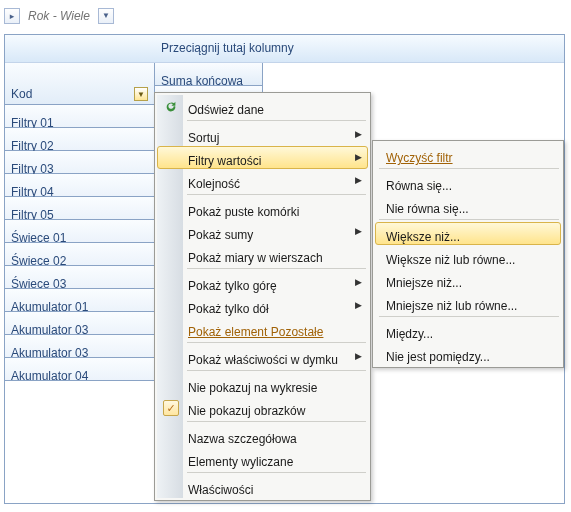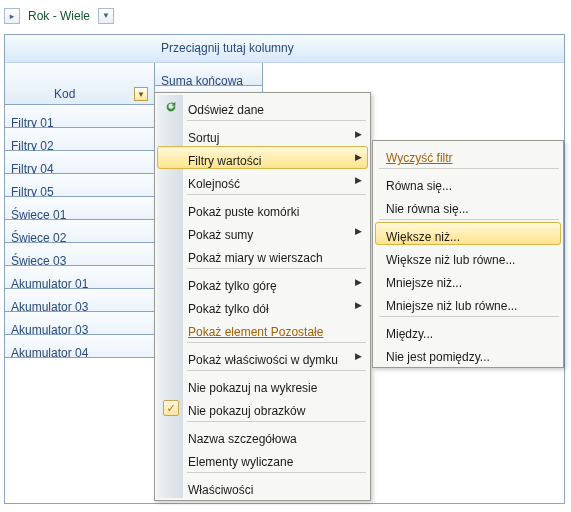--- a/index.html
+++ b/index.html
@@ -23,21 +23,21 @@
   }
   .chev-box {
     width: 16px; height: 16px;
     border: 1px solid #a8b9d5;
     background: linear-gradient(#fefefe,#eaf0f8);
     display: flex; align-items: center; justify-content: center;
     font-size: 9px; line-height: 1;
     color: #4a618a;
   }
   .chev-box.drop { font-size: 8px; }
-  .field-label { color: #14532d; }
+  .field-label { color: #737373; font-style: italic; }
   .panel {
     border: 1px solid #8aa3c5;
     display: flex;
     flex-direction: column;
     width: 561px;
     height: calc(100% - 34px);
     background: #fff;
   }
   .drag-area {
     height: 28px;
@@ -61,21 +61,21 @@
     border-right: 1px solid #8aa3c5;
     border-bottom: 1px solid #8aa3c5;
     padding: 11px 6px;
     background: linear-gradient(#f9fcff,#e2edf8);
     color: #2a4a7a;
     position: relative;
     white-space: nowrap;
   }
   .hcell.first { border-right: 1px solid #8aa3c5; }
   .kod-cell {
-    display: flex; align-items: flex-end; justify-content: space-between; margin-left: 43px;
+    display: flex; align-items: flex-end; justify-content: space-between;
   }
   .drop-btn {
     width: 14px; height: 14px;
     border: 1px solid #b6a14a;
     background: linear-gradient(#fff,#ffe696);
     display: flex; align-items: center; justify-content: center;
     font-size: 8px; color: #6b5a12;
   }
   .rcell { background: linear-gradient(#fafdff,#ecf3fb); }
   
@@ -150,20 +150,21 @@
     <div class="col-left">
       <div class="hcell first" style="height:42px;">
         <div class="kod-cell" style="position:absolute;left:6px;right:6px;bottom:3px;">
           <span>Kod</span>
           <div class="drop-btn">▼</div>
         </div>
       </div>
       <div id="rows-container">
           <div class="rcell"><span>Filtry 01</span></div>
           <div class="rcell"><span>Filtry 02</span></div>
+          <div class="rcell"><span>Filtry 03</span></div>
           <div class="rcell"><span>Filtry 04</span></div>
           <div class="rcell"><span>Filtry 05</span></div>
           <div class="rcell"><span>Świece 01</span></div>
           <div class="rcell"><span>Świece 02</span></div>
           <div class="rcell"><span>Świece 03</span></div>
           <div class="rcell"><span>Akumulator 01</span></div>
           <div class="rcell"><span>Akumulator 03</span></div>
           <div class="rcell"><span>Akumulator 03</span></div>
           <div class="rcell"><span>Akumulator 04</span></div>
         </div>

